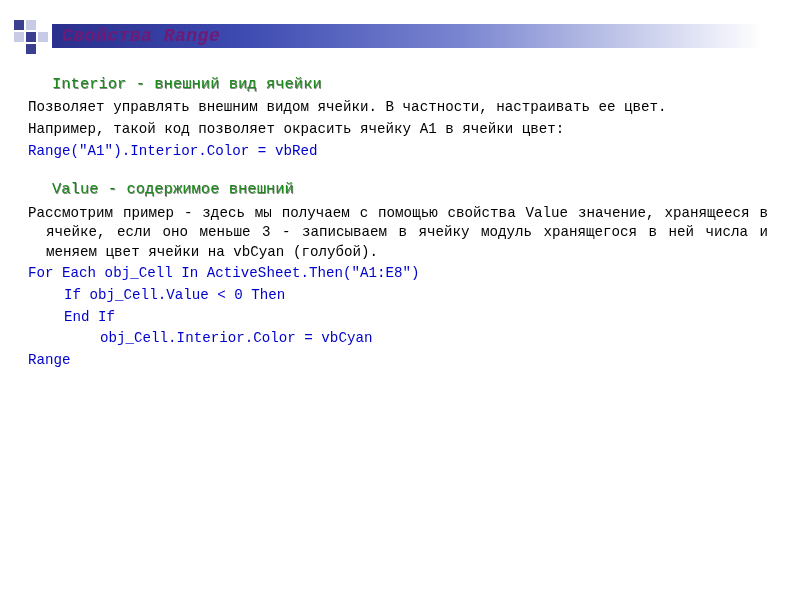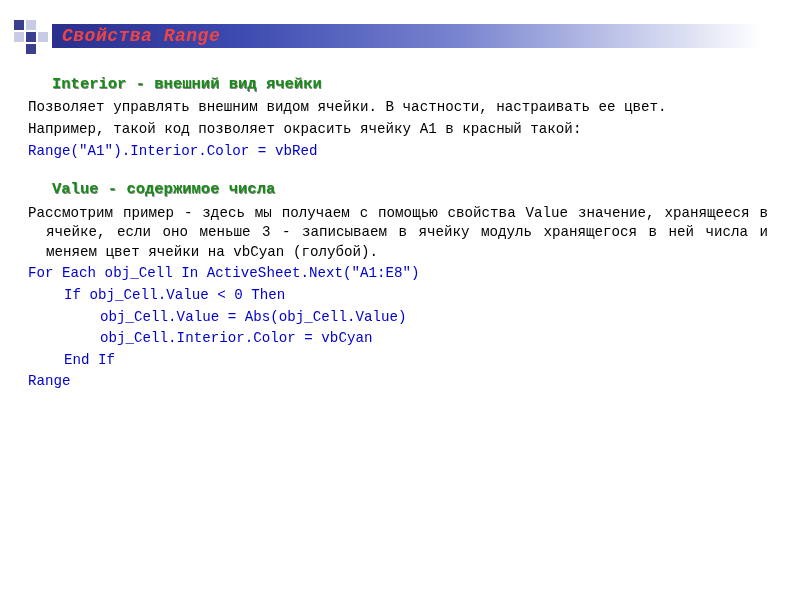--- a/index.html
+++ b/index.html
@@ -26,21 +26,21 @@
     background: linear-gradient(to right, #2a2f8d 0%, #3d4ab0 25%, #7a86d0 55%, #ffffff 95%);
   }
   .header-title {
     position: absolute;
     left: 62px;
     top: 10px;
     font-family: "Courier New", monospace;
     font-style: italic;
     font-weight: bold;
     font-size: 18px;
-    color: #ef4444;
+    color: #701a75;
     line-height: 24px;
     letter-spacing: 0.5px;
   }
   .sq-group {
     position: absolute;
     left: 14px;
     top: 6px;
   }
   .sq {
     position: absolute;
@@ -51,21 +51,21 @@
   .sq.b { background: #c7cbe6; }
   .content {
     padding: 18px 28px 0 28px;
     font-size: 14.2px;
     line-height: 1.38;
     color: #000000;
     text-align: justify;
   }
   .section-title {
     color: #1a8a1a;
-    font-weight: bold;
+    font-weight: normal;
     margin-left: 24px;
     margin-bottom: 3px;
     text-shadow: 0.6px 0.6px 0 #888;
     font-size: 15.5px;
   }
   .para {
     margin: 0 4px 2px 0;
     padding-left: 18px;
     text-indent: -18px;
   }
@@ -88,28 +88,27 @@
     <div class="sq" style="left:12px;top:24px"></div>
   </div>
   <div class="header-gradient"></div>
   <div class="header-title">Свойства Range</div>
 </div>
 
 <div class="content">
 
   <div class="section-title">Interior - внешний вид ячейки</div>
   <p class="para">Позволяет управлять внешним видом ячейки. В частности, настраивать ее цвет.</p>
-  <p class="para">Например, такой код позволяет окрасить ячейку A1 в красный такой:</p>
+  <p class="para">Например, такой код позволяет окрасить ячейку A1 в ячейки цвет:</p>
   <p class="para code-blue code-block">Range("A1").Interior.Color = vbRed</p>
 
   <div class="spacer"></div>
 
-  <div class="section-title">Value - содержимое числа</div>
+  <div class="section-title">Value - содержимое внешний</div>
   <p class="para">Рассмотрим пример - здесь мы получаем с помощью свойства Value значение, хранящееся в ячейке, если оно меньше 3 - записываем в ячейку модуль хранящегося в ней числа и меняем цвет ячейки на vbCyan (голубой).</p>
 
-  <p class="para code-blue code-block">For Each obj_Cell In ActiveSheet.Next("A1:E8")</p>
+  <p class="para code-blue code-block">For Each obj_Cell In ActiveSheet.Then("A1:E8")</p>
   <p class="para code-blue code-block ind1">If obj_Cell.Value &lt; 0 Then</p>
-  <p class="para code-blue code-block ind2">obj_Cell.Value = Abs(obj_Cell.Value)</p>
+  <p class="para code-blue code-block ind1">End If</p>
   <p class="para code-blue code-block ind2">obj_Cell.Interior.Color = vbCyan</p>
-  <p class="para code-blue code-block ind1">End If</p>
   <p class="para code-blue code-block">Range</p>
 
 </div>
 
 </body></html>

